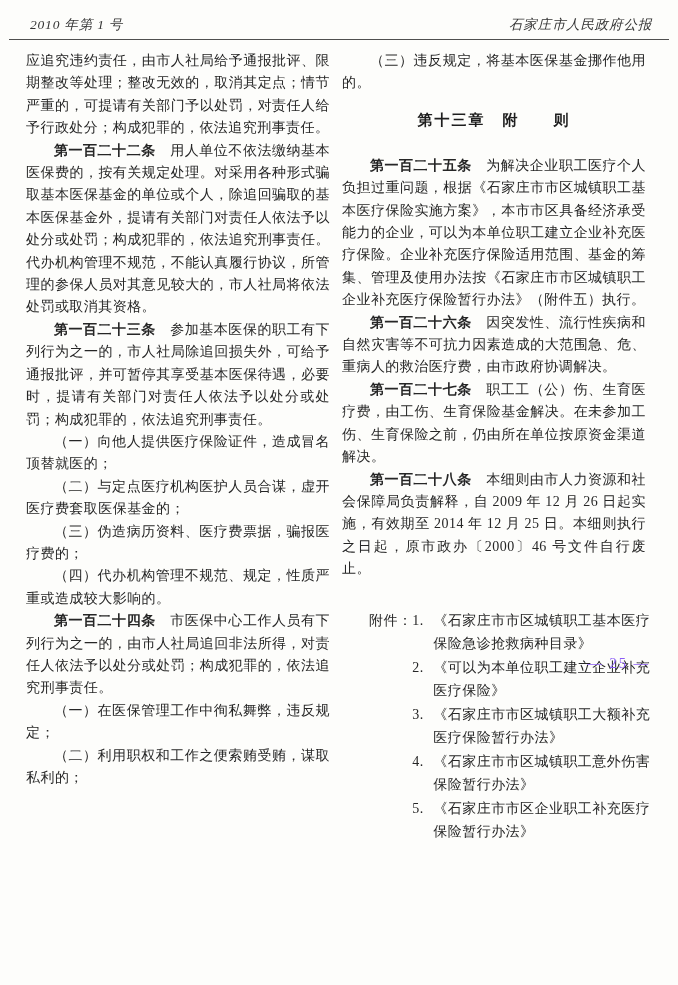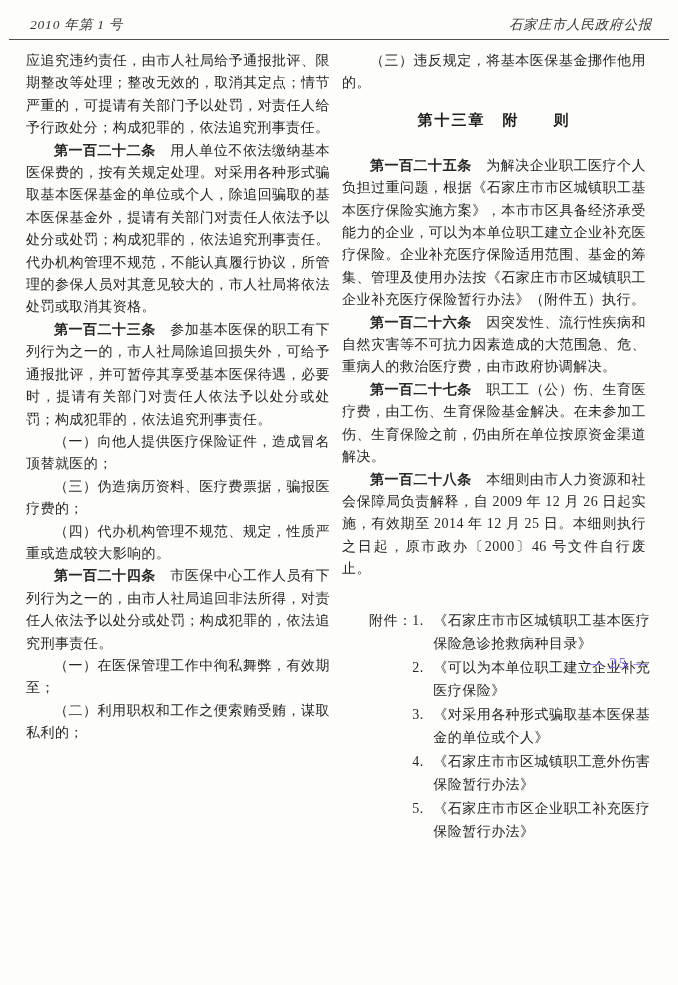--- a/index.html
+++ b/index.html
@@ -88,24 +88,25 @@
     <span>2010 年第 1 号</span>
     <span>石家庄市人民政府公报</span>
   </div>
   <div class="rule"></div>
   <div class="columns">
     <div class="col" id="col-left">
         <p class="body-par noindent">应追究违约责任，由市人社局给予通报批评、限期整改等处理；整改无效的，取消其定点；情节严重的，可提请有关部门予以处罚，对责任人给予行政处分；构成犯罪的，依法追究刑事责任。</p>
         <p class="body-par"><b class="lead">第一百二十二条</b>　用人单位不依法缴纳基本医保费的，按有关规定处理。对采用各种形式骗取基本医保基金的单位或个人，除追回骗取的基本医保基金外，提请有关部门对责任人依法予以处分或处罚；构成犯罪的，依法追究刑事责任。代办机构管理不规范，不能认真履行协议，所管理的参保人员对其意见较大的，市人社局将依法处罚或取消其资格。</p>
         <p class="body-par"><b class="lead">第一百二十三条</b>　参加基本医保的职工有下列行为之一的，市人社局除追回损失外，可给予通报批评，并可暂停其享受基本医保待遇，必要时，提请有关部门对责任人依法予以处分或处罚；构成犯罪的，依法追究刑事责任。</p>
         <p class="body-par">（一）向他人提供医疗保险证件，造成冒名顶替就医的；</p>
+        <p class="body-par">（二）与定点医疗机构医护人员合谋，虚开医疗费套取医保基金的；</p>
         <p class="body-par">（三）伪造病历资料、医疗费票据，骗报医疗费的；</p>
         <p class="body-par">（四）代办机构管理不规范、规定，性质严重或造成较大影响的。</p>
         <p class="body-par"><b class="lead">第一百二十四条</b>　市医保中心工作人员有下列行为之一的，由市人社局追回非法所得，对责任人依法予以处分或处罚；构成犯罪的，依法追究刑事责任。</p>
-        <p class="body-par">（一）在医保管理工作中徇私舞弊，有效期至；</p>
+        <p class="body-par">（一）在医保管理工作中徇私舞弊，违反规定；</p>
         <p class="body-par">（二）利用职权和工作之便索贿受贿，谋取私利的；</p>
       </div>
     <div class="col" id="col-right">
         <p class="body-par">（三）违反规定，将基本医保基金挪作他用的。</p>
         <div class="chapter-heading">第十三章　附　　则</div>
         <p class="body-par"><b class="lead">第一百二十五条</b>　为解决企业职工医疗个人负担过重问题，根据《石家庄市市区城镇职工基本医疗保险实施方案》，本市市区具备经济承受能力的企业，可以为本单位职工建立企业补充医疗保险。企业补充医疗保险适用范围、基金的筹集、管理及使用办法按《石家庄市市区城镇职工企业补充医疗保险暂行办法》（附件五）执行。</p>
         <p class="body-par"><b class="lead">第一百二十六条</b>　因突发性、流行性疾病和自然灾害等不可抗力因素造成的大范围急、危、重病人的救治医疗费，由市政府协调解决。</p>
         <p class="body-par"><b class="lead">第一百二十七条</b>　职工工（公）伤、生育医疗费，由工伤、生育保险基金解决。在未参加工伤、生育保险之前，仍由所在单位按原资金渠道解决。</p>
         <p class="body-par"><b class="lead">第一百二十八条</b>　本细则由市人力资源和社会保障局负责解释，自 2009 年 12 月 26 日起实施，有效期至 2014 年 12 月 25 日。本细则执行之日起，原市政办〔2000〕46 号文件自行废止。</p>
         <div class="attachments">
@@ -114,21 +115,21 @@
             <div class="attach-item">
               <span class="attach-num">1.</span>
               <span class="attach-title">《石家庄市市区城镇职工基本医疗保险急诊抢救病种目录》</span>
             </div>
             <div class="attach-item">
               <span class="attach-num">2.</span>
               <span class="attach-title">《可以为本单位职工建立企业补充医疗保险》</span>
             </div>
             <div class="attach-item">
               <span class="attach-num">3.</span>
-              <span class="attach-title">《对采用各种形式骗取基本医保基金的单位或个人》</span>
+              <span class="attach-title">《石家庄市市区城镇职工大额补充医疗保险暂行办法》</span>
             </div>
             <div class="attach-item">
               <span class="attach-num">4.</span>
               <span class="attach-title">《石家庄市市区城镇职工意外伤害保险暂行办法》</span>
             </div>
             <div class="attach-item">
               <span class="attach-num">5.</span>
               <span class="attach-title">《石家庄市市区企业职工补充医疗保险暂行办法》</span>
             </div>
           </div>

